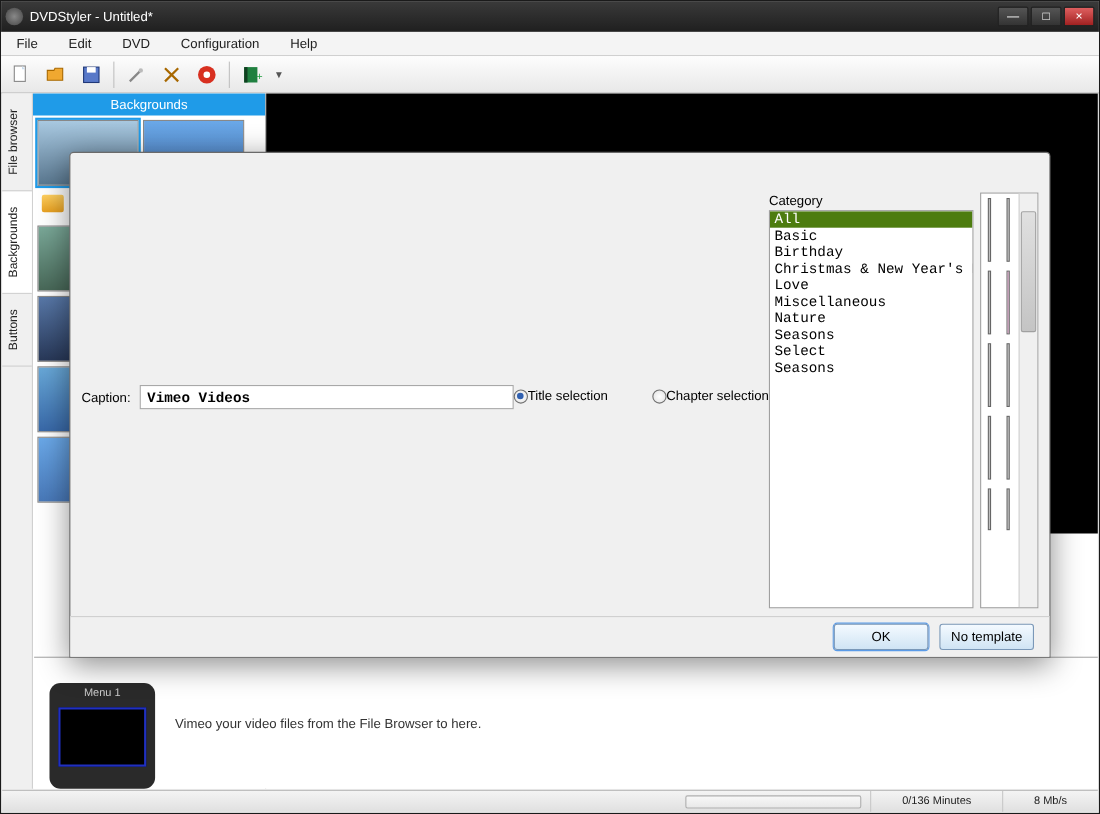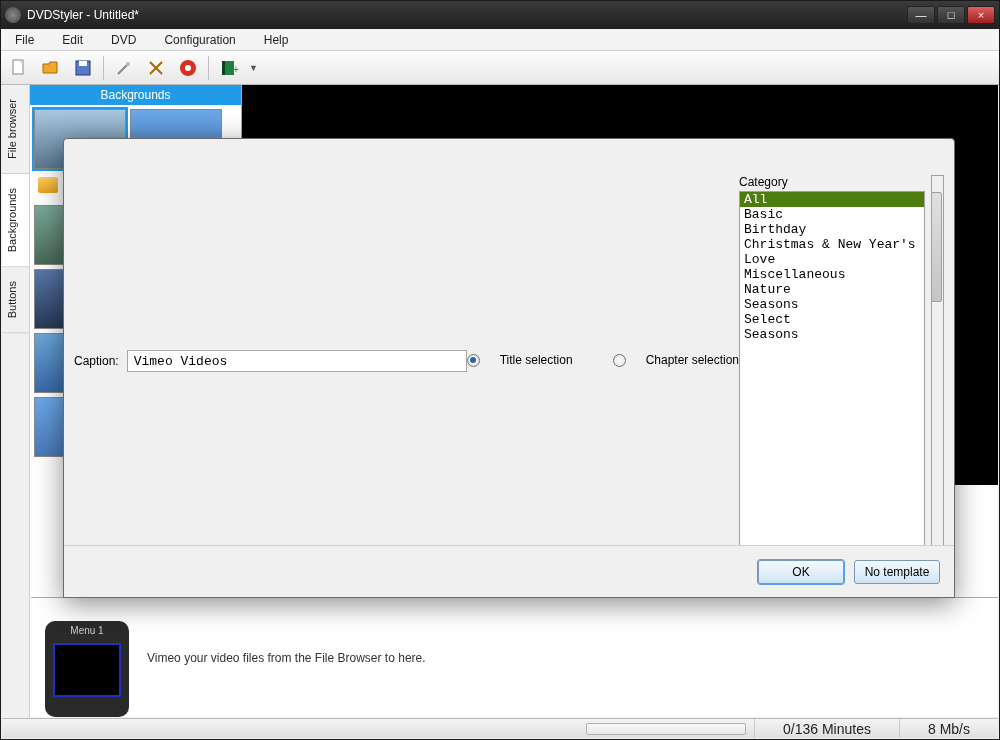--- a/index.html
+++ b/index.html
@@ -36,43 +36,43 @@
 .bg2 { background: linear-gradient(#6aa8e8,#4878b8); }
 .bg3 { background: linear-gradient(#7aa898,#486858); }
 .bg4 { background: linear-gradient(#5878a8,#283858); }
 .bg5 { background: linear-gradient(#68a8d8,#3868a8); }
 .folder-icon { width: 20px; height: 16px; background: linear-gradient(#ffd060,#e8a020); border-radius: 2px; margin: 4px; }
 
 .preview { flex: 1; background: #fff; position: relative; }
 .preview-dark { position: absolute; top: 0; left: 0; right: 0; height: 400px; background: #000; }
 
 .bottom-pane { position: absolute; left: 29px; right: 0; bottom: 0; height: 120px; background: #fff; border-top: 1px solid #aaa; display: flex; align-items: center; padding: 8px 14px; gap: 18px; }
-.menu-thumb { width: 84px; height: 96px; background: #2a2a2a; border-radius: 10px; position: relative; margin-top: 22px; }
+.menu-thumb { width: 96px; height: 96px; background: #2a2a2a; border-radius: 10px; position: relative; margin-top: 22px; }
 .menu-thumb-label { position: absolute; top: 4px; left: 0; right: 0; text-align: center; color: #ccc; font-size: 10px; }
 .menu-thumb-inner { position: absolute; top: 22px; left: 8px; right: 8px; height: 54px; background: #000; border: 2px solid #2030c0; }
 .drag-hint { color: #333; font-size: 12px; }
 
-.statusbar { position: absolute; left: 1px; right: 1px; bottom: 1px; height: 20px; background: linear-gradient(#f4f4f4,#e0e0e0); border-top: 1px solid #bababa; display: flex; align-items: center; font-size: 14px; color: #222; }
+.statusbar { position: absolute; left: 1px; right: 1px; bottom: 1px; height: 20px; background: linear-gradient(#f4f4f4,#e0e0e0); border-top: 1px solid #bababa; display: flex; align-items: center; font-size: 10px; color: #222; }
 .status-spacer { flex: 1; }
 .status-slot { padding: 0 28px; border-left: 1px solid #c8c8c8; height: 100%; display: flex; align-items: center; }
 .status-progress { width: 160px; height: 12px; border: 1px solid #b0b0b0; border-radius: 2px; background: linear-gradient(#f8f8f8,#e8e8e8); margin-right: 8px; }
 
 
 .dialog { position: absolute; top: 138px; left: 63px; width: 892px; height: 460px; background: #f0f0f0; border: 1px solid #6a6a6a; box-shadow: 0 6px 28px rgba(0,0,0,.45); border-radius: 4px 4px 0 0; }
 .dlg-titlebar { height: 28px; background: linear-gradient(#eaeaea,#c8c8c8); border-bottom: 1px solid #a0a0a0; display: flex; align-items: center; padding: 0 6px; border-radius: 3px 3px 0 0; }
 .dlg-title { flex: 1; font-size: 12px; color: #222; }
 .dlg-close { width: 44px; height: 20px; background: linear-gradient(#e85050,#b82020); border: 1px solid #802020; border-radius: 3px; display: flex; align-items: center; justify-content: center; color: #fff; cursor: pointer; font-weight: bold; }
 
 .dlg-body { position: absolute; top: 28px; left: 0; right: 0; bottom: 40px; padding: 8px 10px 4px 10px; display: flex; flex-direction: row; }
 .caption-row { display: flex; align-items: center; justify-content: center; gap: 8px; margin-bottom: 6px; }
 .caption-row label { font-size: 12px; }
-.caption-input { width: 340px; height: 22px; border: 1px solid #a8a8a8; padding: 2px 6px; font-family: "Courier New", monospace; font-size: 13px; background: #fff; }
+.caption-input { width: 340px; height: 22px; border: 1px solid #a8a8a8; padding: 2px 6px; font-family: "Courier New", monospace; font-size: 13px; background: #fff; font-weight: bold; }
 
 .radio-row { display: flex; justify-content: center; gap: 40px; margin-bottom: 8px; font-size: 12px; }
-.radio-row label { display: flex; align-items: center; gap: 20px; cursor: pointer; }
+.radio-row label { display: flex; align-items: center; gap: 0; cursor: pointer; }
 .radio-dot { width: 13px; height: 13px; border: 1px solid #707070; border-radius: 50%; display: inline-flex; align-items: center; justify-content: center; background: radial-gradient(#fff,#e0e0e0); }
 .radio-dot.checked::after { content: ""; width: 6px; height: 6px; background: #3060b0; border-radius: 50%; }
 
 .dlg-main { flex: 1; display: flex; gap: 6px; min-height: 0; }
 .cat-pane { width: 186px; display: flex; flex-direction: column; }
 .cat-label { font-size: 12px; margin-bottom: 2px; }
 .cat-list { flex: 1; border: 1px solid #a0a0a0; background: #fff; overflow: hidden; font-family: "Courier New", monospace; font-size: 13px; }
 .cat-item { padding: 0px 4px; cursor: pointer; white-space: nowrap; line-height: 15px; }
 .cat-item.sel { background: #4d7c0f; color: #fff; }
 
@@ -97,21 +97,21 @@
 .xmas  { background: linear-gradient(#f8f080,#d84828); }
 .hearts1 { background: radial-gradient(#f0a820,#b86808); }
 .hearts2 { background: radial-gradient(#d03018,#701808); }
 .darkblue { background: linear-gradient(#081828,#040c18); }
 .fire  { background: linear-gradient(#f87828,#a02808); }
 .bluesky { background: linear-gradient(#2868d8,#1838a0); }
 .grayp { background: linear-gradient(#c0c4c8,#808890); }
 .spark { background: #101018; }
 .row5h { height: 38px; }
 
-.dlg-footer { position: absolute; left: 0; right: 0; bottom: 0; height: 52px; display: flex; align-items: center; justify-content: flex-end; padding: 0 14px; gap: 10px; border-top: 1px solid #d0d0d0; background: #f0f0f0; }
+.dlg-footer { position: absolute; left: 0; right: 0; bottom: 0; height: 37px; display: flex; align-items: center; justify-content: flex-end; padding: 0 14px; gap: 10px; border-top: 1px solid #d0d0d0; background: #f0f0f0; }
 .dlg-btn { min-width: 86px; height: 24px; border: 1px solid #7a98b8; border-radius: 3px; background: linear-gradient(#f4faff,#d0e4f4); font-size: 12px; cursor: pointer; }
 .dlg-btn.primary { box-shadow: 0 0 0 1px #5a9be8; }
 
 </style>
 </head>
 <body>
 
 <div class="main-window">
 
   <div class="titlebar">

